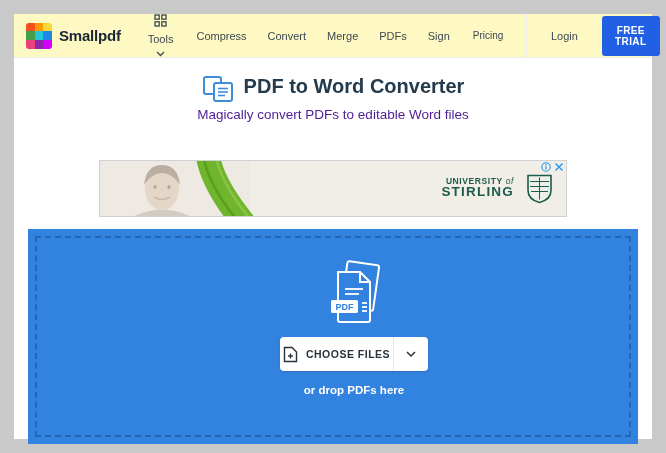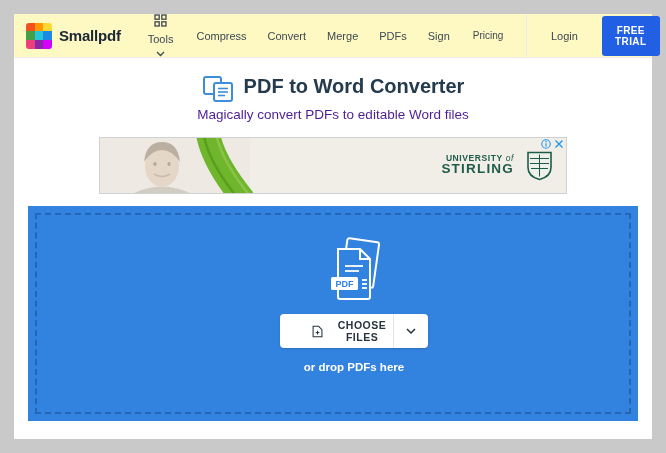--- a/index.html
+++ b/index.html
@@ -49,21 +49,21 @@
   }
 
   
   .hero { text-align:center; padding-top:17px; }
   .hero-title-row { display:flex; justify-content:center; gap:10px; }
   .hero-title { font-size:20px; font-weight:700; color:#233b4d; }
   .hero-sub { font-size:13.5px; color:#4c1d95; margin-top:4px; }
 
   
   .ad {
-    position:relative; width:468px; height:57px; margin:15px auto 0;
+    position:relative; width:468px; height:57px; margin:38px auto 0;
     background:#f1eee8; border:1px solid #cfd2d4; overflow:hidden;
   }
   .ad-photo { position:absolute; left:0; top:0; }
   .ad-brush { position:absolute; left:60px; top:-4px; }
   .ad-university {
     position:absolute; right:52px; top:50%; transform:translateY(-50%);
     text-align:right; color:#1d5c4a; line-height:1.05; cursor:pointer;
   }
   .uni-top { font-size:8.5px; font-weight:700; letter-spacing:0.6px; }
   .uni-of { font-style:italic; font-weight:400; text-transform:none; font-size:8.5px; }
@@ -85,21 +85,20 @@
     align-items:center; padding-top:31px;margin-left:42px;
   }
   .choose-btn {
     margin-top:9px; height:34px; width:148px; background:#fff; border:none;
     border-radius:4px; display:flex; align-items:center; padding:0;
     cursor:pointer; font-family:inherit; box-shadow:0 1px 2px rgba(0,0,0,0.15);
   }
   .choose-main {
     flex:1; display:flex; align-items:center; justify-content:center; gap:8px;
     height:100%;
-    padding-left:32px;
   }
   .choose-label { font-size:10.5px; font-weight:700; letter-spacing:0.5px; color:#27323c; }
   .choose-sep { width:1px; height:34px; background:#e3e6e8; }
   .choose-caret {
     width:34px; height:100%; display:flex; align-items:center; justify-content:center;
   }
   .drop-hint { margin-top:13px; font-size:11.5px; font-weight:600; color:#ffffff; }
 </style>
 </head>
 <body>

